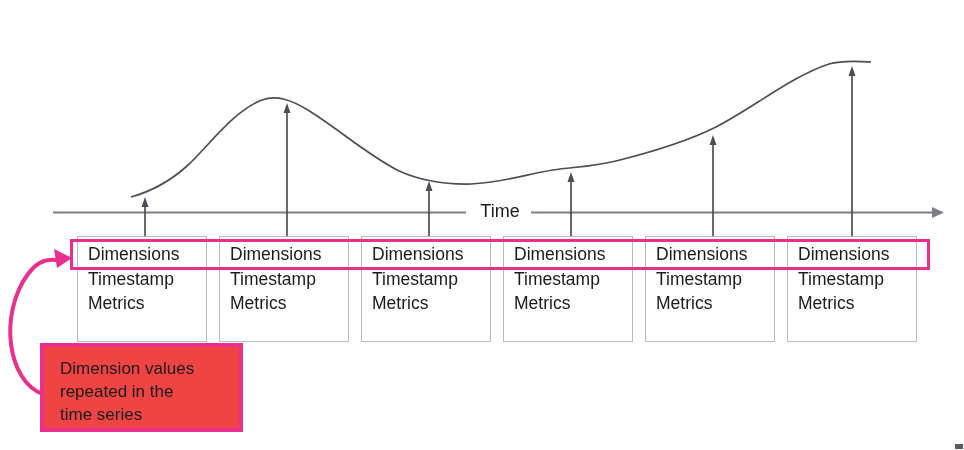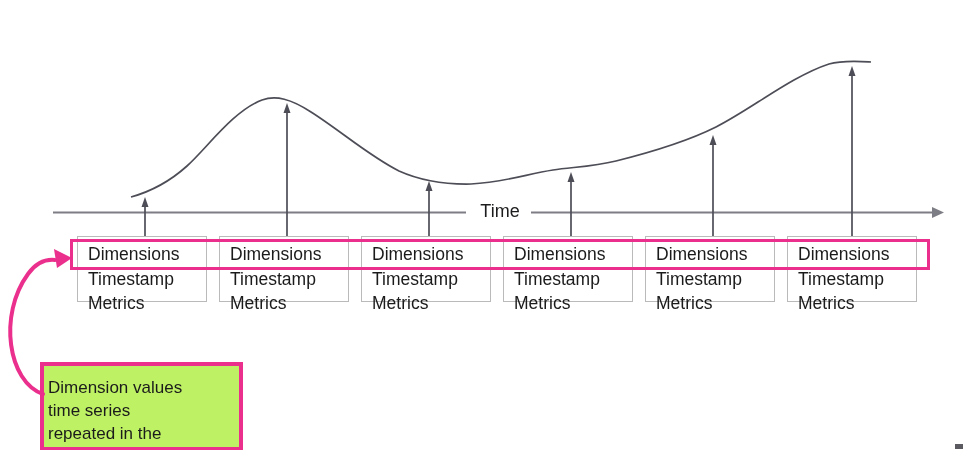--- a/index.html
+++ b/index.html
@@ -20,21 +20,21 @@
     left:468px;top:201px;width:64px;
     text-align:center;
     font-size:18px;
     color:#1c1c1e;
     z-index:2;
   }
 
   .record-box{
     position:absolute;
     top:236px;
-    width:130px;height:66px;
+    width:130px;height:106px;
     box-sizing:border-box;
     border:1px solid #bababa;
     background:#ffffff;
     z-index:2;
     padding:5px 0 0 10px;
   }
   .record-box .line{
     display:block;
     font-size:17.5px;
     line-height:24.5px;
@@ -48,27 +48,27 @@
     left:70px;top:239px;
     width:860px;height:31px;
     box-sizing:border-box;
     border:3px solid #eb2f8d;
     background:transparent;
     z-index:3;
   }
 
   .callout{
     position:absolute;
-    left:40px;top:362px;
+    left:40px;top:343px;
     width:203px;height:89px;
     box-sizing:border-box;
     border:4px solid #eb2f8d;
-    background:#bef264;
+    background:#ef4444;
     z-index:4;
-    padding:10px 0 0 4px;
+    padding:10px 0 0 16px;
   }
   .callout .line{
     display:block;
     font-size:17px;
     line-height:23px;
     white-space:nowrap;
   }
 
   .artifact{
     position:absolute;
@@ -149,22 +149,22 @@
   <div class="record-box b5">
     <span class="line">Dimensions</span>
     <span class="line">Timestamp</span>
     <span class="line">Metrics</span>
   </div>
 
   <div class="dims-highlight"></div>
 
   <div class="callout">
     <span class="line">Dimension values</span>
+    <span class="line">repeated in the</span>
     <span class="line">time series</span>
-    <span class="line">repeated in the</span>
   </div>
 
   <svg id="layer-annotation" width="964" height="450" viewBox="0 0 964 450">
     <path d="M 43 394 C 8 382, -2 315, 28 274 C 36 263, 45 259, 55 260" fill="none" stroke-width="4" stroke-linecap="round" stroke="#EB2F8D"></path>
     <polygon points="54,249 72,258 57,268" fill="#EB2F8D"></polygon>
   </svg>
 
   <div class="artifact"></div>
 
 </div>

